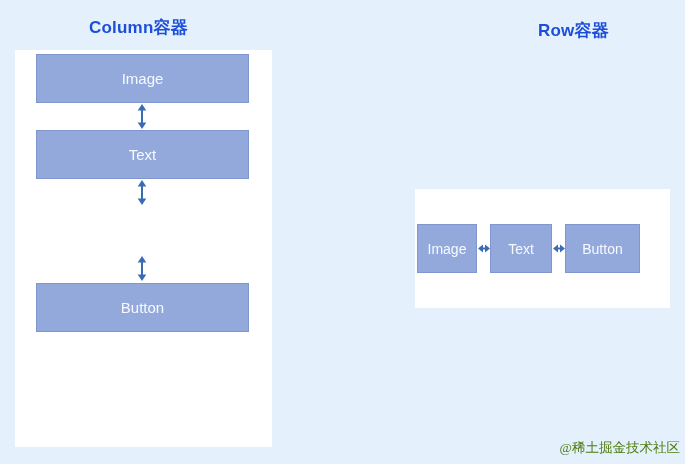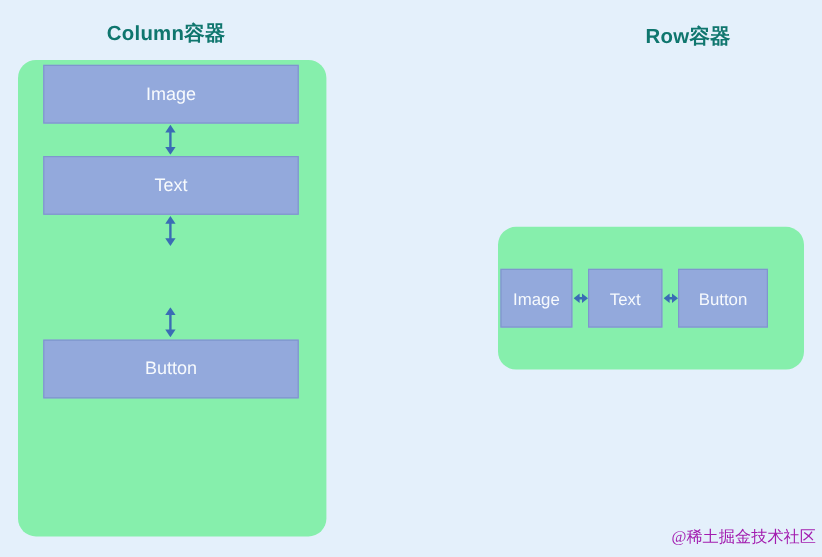--- a/index.html
+++ b/index.html
@@ -7,31 +7,30 @@
     width: 685px; height: 464px;
     background: #e4f0fb;
     position: relative;
     overflow: hidden;
     font-family: "Liberation Sans", "DejaVu Sans", sans-serif;
   }
   .title {
     position: absolute;
     font-size: 17px;
     font-weight: 700;
-    color: #0f766e;
+    color: #1d4ed8;
     letter-spacing: 0.2px;
     white-space: nowrap;
   }
   .col-title { left: 89px; top: 16px; }
   .row-title { left: 538px; top: 19px; }
 
   .container {
     position: absolute;
-    background: #86efac;
-    border-radius: 15px;
+    background: #ffffff;
   }
   .column-container { left: 15px; top: 50px; width: 257px; height: 397px; }
   .row-container    { left: 415px; top: 189px; width: 255px; height: 119px; }
 
   .box {
     position: absolute;
     background: #93a9dc;
     border: 1px solid #7f96ce;
     box-sizing: border-box;
     display: flex;
@@ -58,21 +57,21 @@
 
   .harrow { position: absolute; top: 54px; width: 12px; height: 11px; }
   .harrow-0 { left: 63px; }
   .harrow-1 { left: 138px; }
 
   .watermark {
     position: absolute;
     right: 5px;
     bottom: 7px;
     font-size: 13.5px;
-    color: #a21caf;
+    color: #4d7c0f;
     font-family: "Liberation Serif", "DejaVu Serif", serif;
     white-space: nowrap;
   }
 </style>
 </head>
 <body>
 
 <div class="title col-title">Column容器</div>
 <div class="title row-title">Row容器</div>
 

